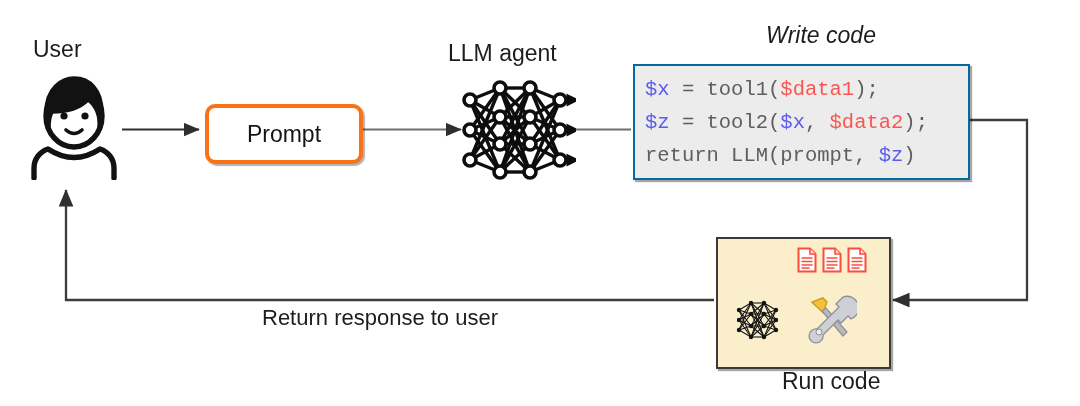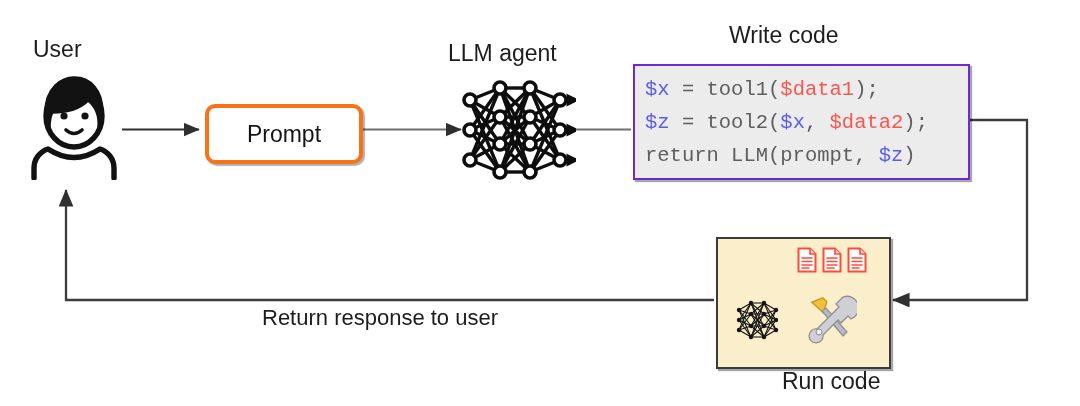--- a/index.html
+++ b/index.html
@@ -4,34 +4,34 @@
 <style>
   html,body{margin:0;padding:0;background:#ffffff;}
   body{width:1080px;height:406px;position:relative;overflow:hidden;
        font-family:"Liberation Sans",sans-serif;color:#1a1a1a;}
   .stage{position:absolute;inset:0;}
   svg.wires{position:absolute;left:0;top:0;width:1080px;height:406px;}
 
   .lbl{position:absolute;white-space:nowrap;font-size:23px;color:#1d1d1d;}
   #user-label{left:33px;top:36px;}
   #llm-label{left:448px;top:40px;}
-  #write-label{left:729px;top:22px;}
+  #write-label{left:766px;top:22px;font-style:italic;}
   #run-label{left:782px;top:368px;}
   #return-label{left:262px;top:305px;font-size:22px;}
 
   
   #prompt-box{position:absolute;left:205px;top:104px;width:150px;height:52px;
       border:4px solid #f97316;border-radius:10px;background:#fff;
       box-shadow:2px 2px 1px rgba(0,0,0,.30);
       display:flex;align-items:center;justify-content:center;
       font-size:23px;color:#141414;}
 
   
   #code-box{position:absolute;left:633px;top:64px;width:337px;height:116px;
-      background:#ececec;border:2px solid #6d28d9;
+      background:#ececec;border:2px solid #0369a1;
       box-shadow:2px 2px 1px rgba(0,0,0,.35);
       padding:7px 0 0 10px;box-sizing:border-box;
       font-family:"Liberation Mono","DejaVu Sans Mono",monospace;
       font-size:20.5px;line-height:33px;color:#5e5e5e;letter-spacing:0px;}
   #code-box .v{color:#5b5bf0;}
   #code-box .d{color:#f9564f;}
   #code-box .ln{white-space:pre;}
 
   
   #run-box{position:absolute;left:716px;top:237px;width:171px;height:128px;

